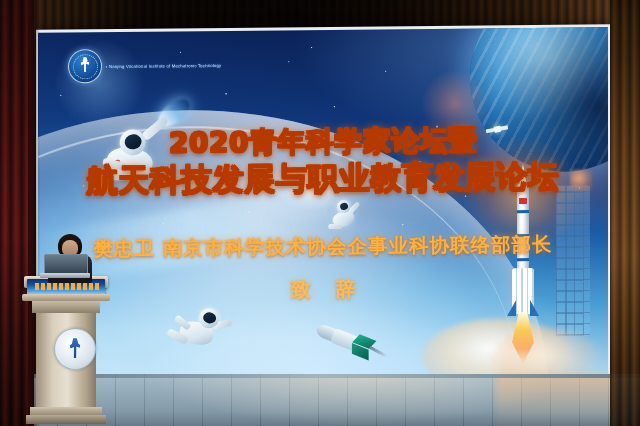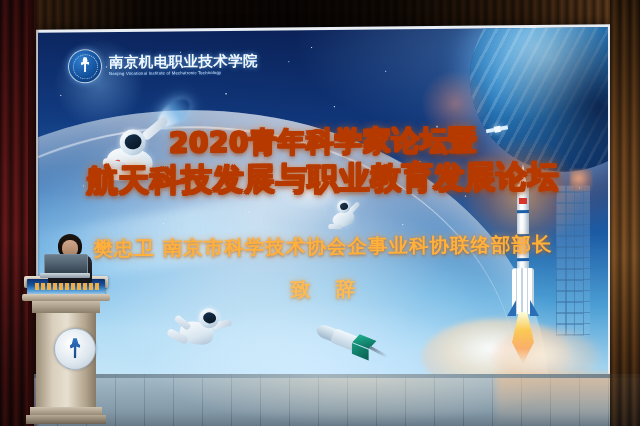--- a/index.html
+++ b/index.html
@@ -369,21 +369,20 @@
         <div class="rk-fin-r"></div>
         <div class="rk-flame"></div>
       </div>
 
       <div class="logo-band">
         <div class="logo-mark">
           <div class="ring"></div>
             <div class="fig"></div>
         </div>
         <div class="logo-text">
-          <div class="logo-cn">南京机电职业技术学院</div>
           <div class="logo-en">Nanjing Vocational Institute of Mechatronic Technology</div>
         </div>
       </div>
 
       <div class="title-wrap">
         <div class="title-1">2020青年科学家论坛暨</div>
         <div class="title-2">航天科技发展与职业教育发展论坛</div>
       </div>
 
       <div class="subtitle">樊忠卫 南京市科学技术协会企事业科协联络部部长</div>

